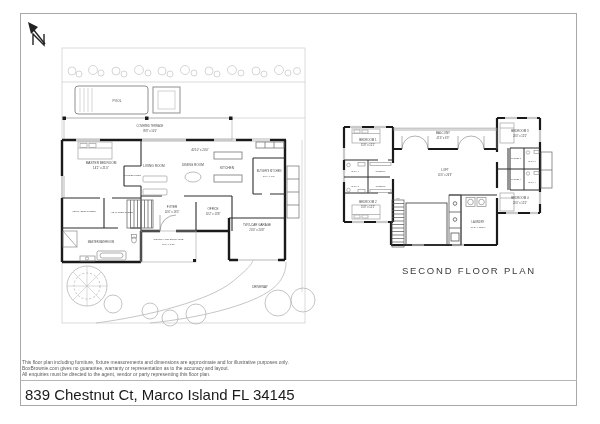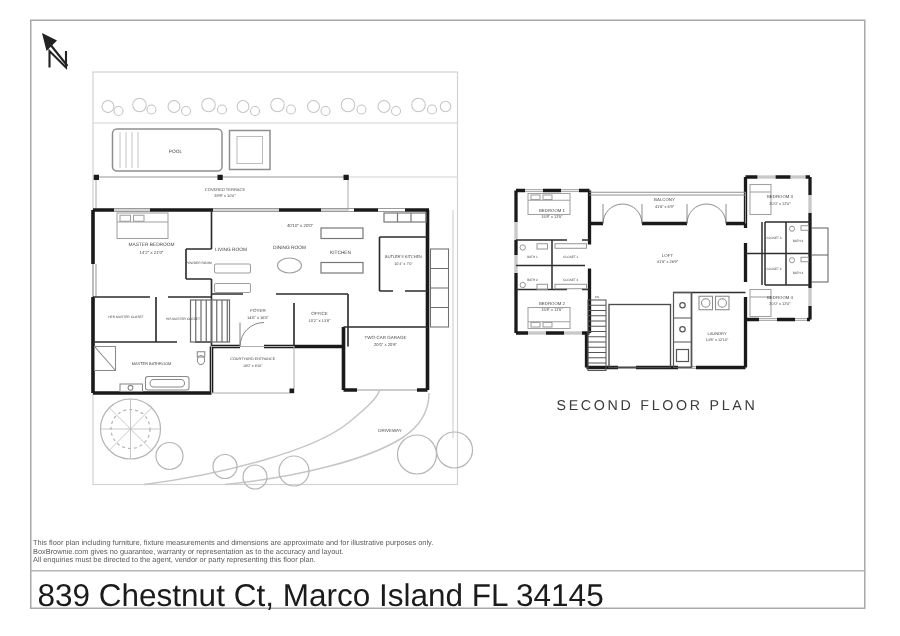--- a/index.html
+++ b/index.html
@@ -5,25 +5,25 @@
   html,body{margin:0;padding:0;background:#ffffff;}
   .page{position:relative;width:600px;height:424px;background:#ffffff;overflow:hidden;
         font-family:"Liberation Sans",sans-serif;}
   .page-border{position:absolute;left:20px;top:13px;width:557px;height:393px;
         border:1px solid #a8a8a8;box-sizing:border-box;}
   .plan-svg{position:absolute;left:0;top:0;width:600px;height:424px;}
   svg text{font-family:"Liberation Sans",sans-serif;fill:#474747;}
   .plan-title{position:absolute;color:#3a3a3a;font-size:9.5px;letter-spacing:1.8px;
         text-align:center;white-space:nowrap;}
   .ground-title{left:62px;top:335px;width:246px;}
-  .second-title{left:340px;top:265px;width:196px;}
+  .second-title{left:340px;top:265px;width:196px;text-align:right;}
   .disclaimer{position:absolute;left:22px;top:360px;width:480px;font-size:6px;line-height:6.8px;
         color:#5a5a5a;transform:scale(0.82);transform-origin:0 0;}
   .divider{position:absolute;left:20px;top:380px;width:557px;height:1px;background:#b5b5b5;}
-  .address{position:absolute;left:25px;top:386px;font-size:21px;color:#1b1b1b;white-space:nowrap;}
+  .address{position:absolute;left:25px;top:386px;font-size:15px;color:#1b1b1b;white-space:nowrap;}
 </style>
 </head>
 <body>
 
 <div class="page">
 
   <div class="page-border"></div>
 
   <svg class="plan-svg" viewBox="0 0 600 424">
 

